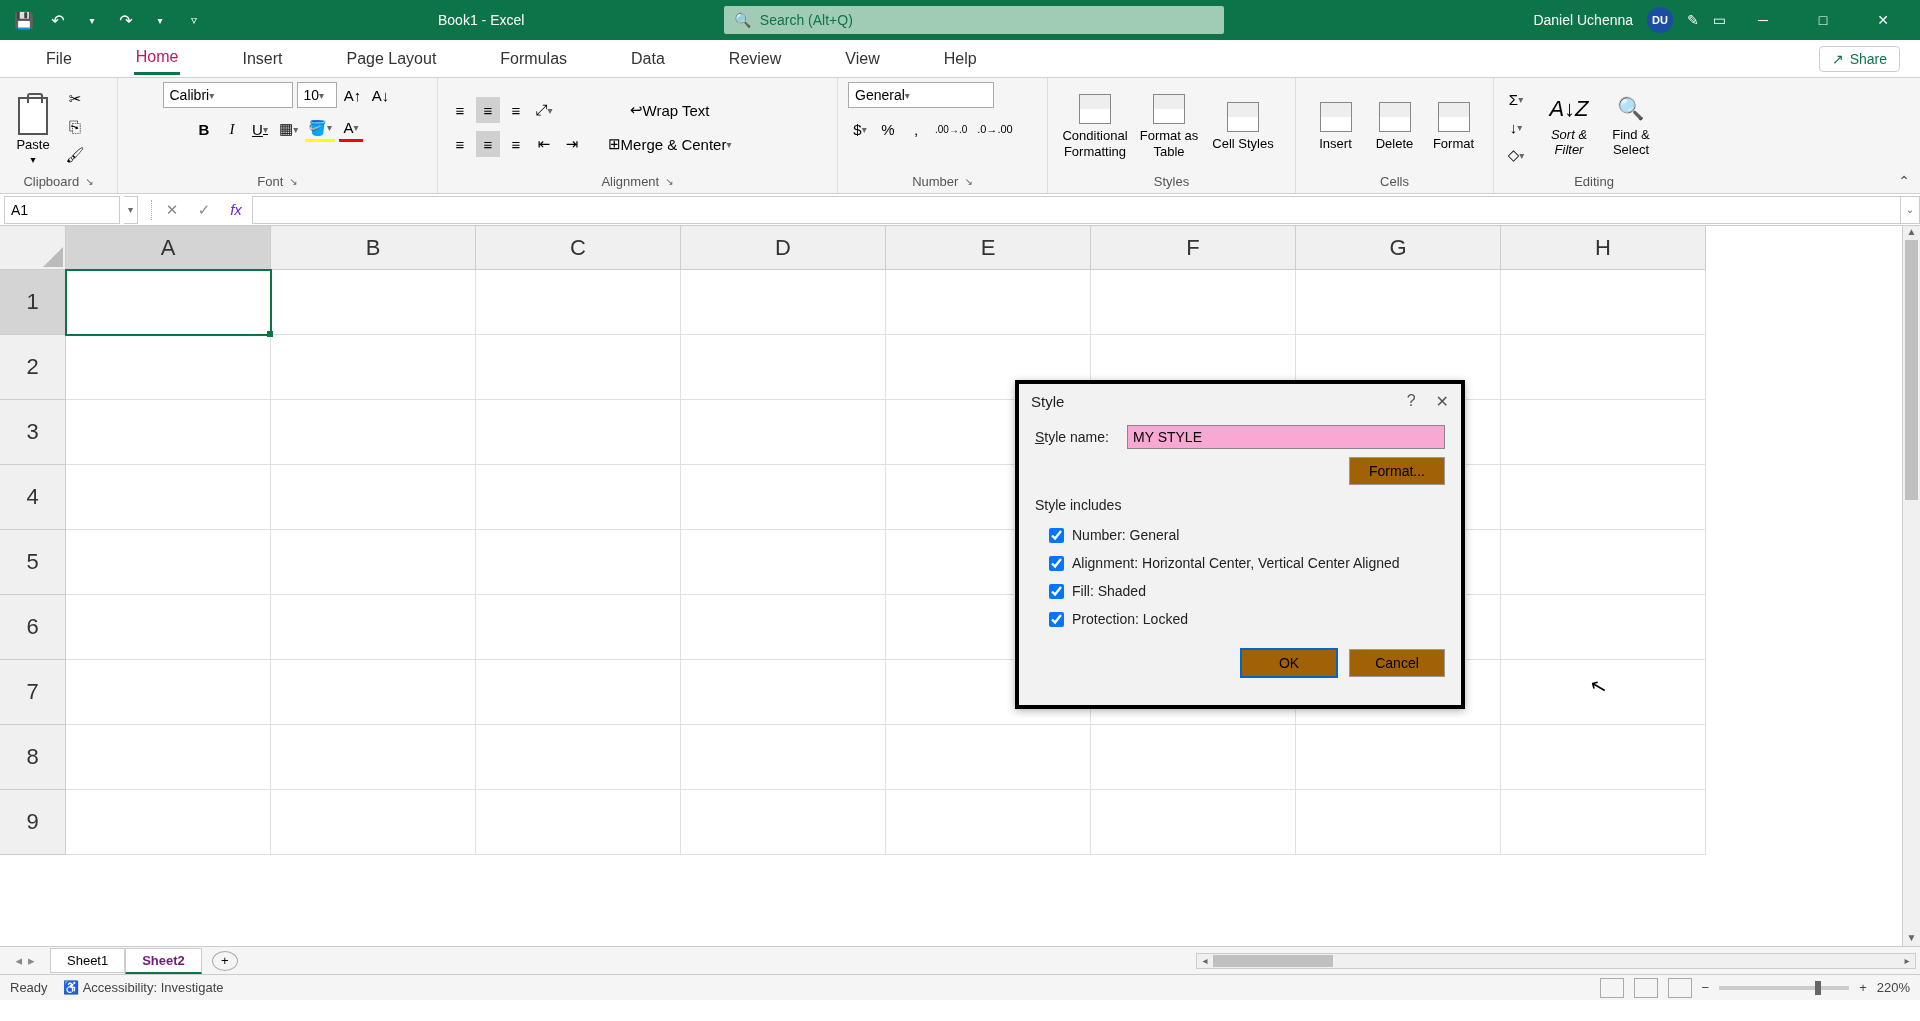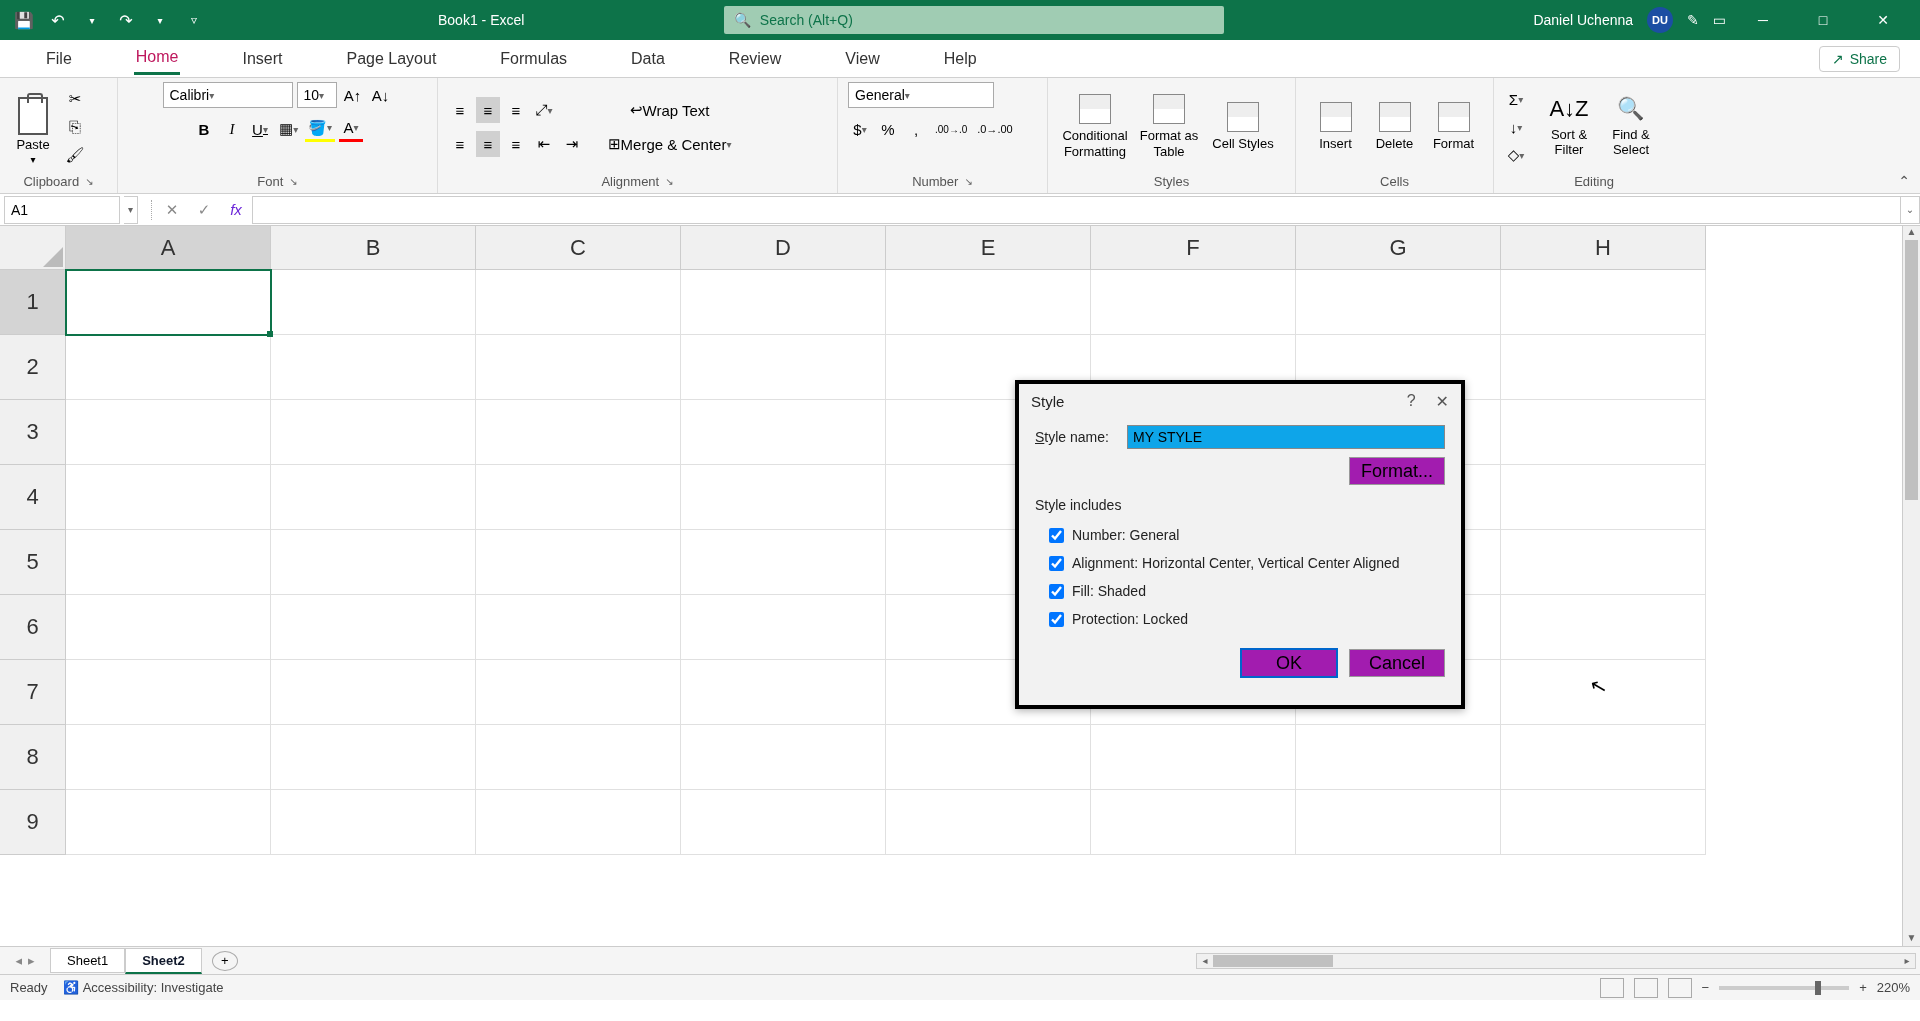--- a/index.html
+++ b/index.html
@@ -77,44 +77,44 @@
 .cell.active { outline:2px solid #0d7349; outline-offset:-1px; position:relative;}
 .cell.active::after { content:''; position:absolute; right:-3px; bottom:-3px; width:6px; height:6px; background:#0d7349;}
 .vscroll { position:absolute; right:0; top:0; width:18px; height:100%; background:#f0f0f0; border-left:1px solid #ccc;}
 .vscroll .thumb { position:absolute; top:14px; left:2px; right:2px; height:260px; background:#c0c0c0;}
 .vscroll .arr { position:absolute; left:0; right:0; height:14px; text-align:center; font-size:10px; color:#666; cursor:pointer;}
 
 
 .sheet-bar { height:28px; border-top:1px solid #ccc; display:flex; align-items:center; background:#f5f5f5; font-size:13px; }
 .sheet-nav { width:50px; display:flex; justify-content:center; gap:6px; color:#888;}
 .sheet-tab { padding: 4px 16px; border:1px solid #ccc; background:#fff; cursor:pointer;}
-.sheet-tab.active { border-bottom:2px solid #0d7349; color:#0f172a; font-weight:600;}
+.sheet-tab.active { border-bottom:2px solid #0d7349; color:#701a75; font-weight:600;}
 .new-sheet { width:26px; height:20px; border:1px solid #aaa; border-radius:50%; display:flex; align-items:center; justify-content:center; margin-left:10px; cursor:pointer;}
 .hscroll-track { margin-left:auto; width:720px; height:16px; background:#f0f0f0; border:1px solid #ccc; position:relative; margin-right:4px;}
 .hscroll-track .arr { position:absolute; top:0; bottom:0; width:16px; display:flex; align-items:center; justify-content:center; font-size:10px; color:#666;}
 .hscroll-track .thumb { position:absolute; left:16px; top:1px; bottom:1px; width:120px; background:#c0c0c0;}
 
 
 .status-bar { height:26px; background:#f5f5f5; border-top:1px solid #ccc; display:flex; align-items:center; font-size:13px; color:#444; padding:0 10px; gap:16px;}
 .status-bar .right-status { margin-left:auto; display:flex; align-items:center; gap:10px;}
 .view-btn { width:24px; height:20px; border:1px solid #aaa; cursor:pointer;}
 .zoom-slider { width:130px; height:4px; background:#ccc; position:relative;}
 .zoom-slider .handle { position:absolute; top:-5px; left:96px; width:6px; height:14px; background:#666;}
 
 
 .dialog-wrap { position:absolute; top:380px; left:1015px; width:450px; background:#f2f2f2; border:4px solid #000; box-shadow:0 2px 8px rgba(0,0,0,0.3); font-size:14px; color:#222;}
 .dialog-title { display:flex; align-items:center; padding:8px 12px; font-size:15px;}
 .dialog-title .dt-btns { margin-left:auto; display:flex; gap:20px; font-size:16px; color:#555;}
 .dialog-title .dt-btns span { cursor:pointer;}
 .dialog-body { padding: 6px 16px 28px;}
 .field-row { display:flex; align-items:center; gap:10px; margin-bottom:8px;}
 .field-row label { width:82px; }
-.field-row input[type=text] { flex:1; height:24px; border:1px solid #888; padding:0 5px; font-size:14px; background:#0ea5e9;}
+.field-row input[type=text] { flex:1; height:24px; border:1px solid #888; padding:0 5px; font-size:14px; background:#f9a8d4;}
 .format-btn-row { display:flex; justify-content:flex-end; margin-bottom:12px;}
-.win-button { min-width:96px; height:28px; border:1px solid #999; background:#a21caf; cursor:pointer; font-size:18px;}
+.win-button { min-width:96px; height:28px; border:1px solid #999; background:#a16207; cursor:pointer; font-size:14px;}
 .win-button.primary { border:1px solid #0066cc; outline:1px solid #0066cc;}
 .section { margin-bottom:8px; }
 .check-row { display:flex; align-items:center; gap:8px; padding:6px 14px;}
 .check-row input { width:15px; height:15px;}
 .dialog-actions { display:flex; justify-content:flex-end; gap:12px; margin-top:16px;}
 
 
 .cursor-icon { position:absolute; top:674px; left:1590px; font-size:20px; color:#000; pointer-events:none; transform:rotate(-15deg);}
 
 .dropdown-caret::after { content:' ▾'; font-size:10px; color:#666;}
@@ -292,21 +292,21 @@
       </div>
   </div>
 
   <div class="group" style="width:200px;border-right:none;">
     <div class="group-body">
       <div style="display:flex;flex-direction:column;gap:2px;padding-right:10px;">
         <div class="ribbon-btn dropdown-caret">Σ</div>
         <div class="ribbon-btn dropdown-caret">↓</div>
         <div class="ribbon-btn dropdown-caret">◇</div>
       </div>
-      <div class="big-btn" style="width:62px;">
+      <div class="big-btn" style="width:62px;font-style:italic;">
           <span style="font-size:22px;">A↓Z</span>
           <span>Sort &amp; Filter</span>
         </div>
       <div class="big-btn" style="width:62px;">
           <span style="font-size:22px;">🔍</span>
           <span>Find &amp; Select</span>
         </div>
     </div>
     <div class="group-label">
         <span>Editing</span>

